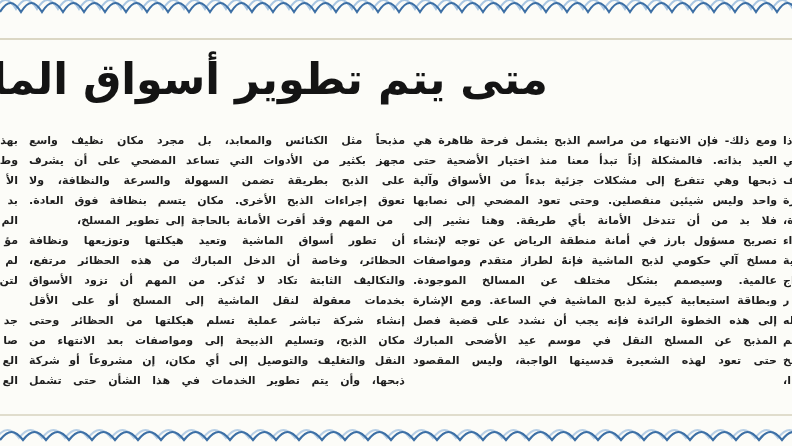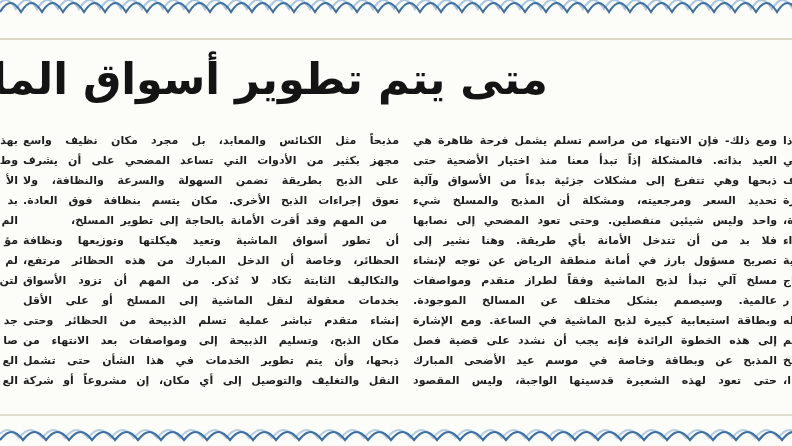--- a/index.html
+++ b/index.html
@@ -39,21 +39,21 @@
   .col .line{
     height:20px;
     line-height:20px;
     overflow:hidden;
     text-align:justify;
     text-align-last:justify;
     -moz-text-align-last:justify;
     box-sizing:border-box;
   }
   .col-main-right{left:413px;width:364px;}
-  .col-main-left{left:23px;width:376px;}
+  .col-main-left{left:29px;width:376px;}
   
   .col-main-left .line:nth-child(5){padding-right:12px;margin-left:48px;}
   .col-cut-right{left:783px;width:60px;}
   .col-cut-right .line{text-align:left;text-align-last:left;}
   .col-cut-left{left:-42px;width:60px;}
   .col-cut-left .line{text-align:right;text-align-last:right;}
 </style>
 </head>
 <body>
 
@@ -78,49 +78,48 @@
       <div class="line">ية</div>
       <div class="line">اج</div>
       <div class="line">ر</div>
       <div class="line">له</div>
       <div class="line">لم</div>
       <div class="line">يخ</div>
       <div class="line">ا،</div>
     </div>
 
   <div class="col col-main-right">
-      <div class="line">ومع ذلك- فإن الانتهاء من مراسم تسلم يشمل فرحة ظاهرة هي</div>
+      <div class="line">ومع ذلك- فإن الانتهاء من مراسم الذبح يشمل فرحة ظاهرة هي</div>
       <div class="line">العيد بذاته. فالمشكلة إذاً تبدأ معنا منذ اختيار الأضحية حتى</div>
       <div class="line">ذبحها وهي تتفرع إلى مشكلات جزئية بدءاً من الأسواق وآلية</div>
-      <div class="line">تحديد السعر ومرجعيته، ومشكلة أن المذبح والمسلخ شيء</div>
       <div class="line">واحد وليس شيئين منفصلين. وحتى تعود المضحي إلى نصابها</div>
       <div class="line">فلا بد من أن تتدخل الأمانة بأي طريقة. وهنا نشير إلى</div>
       <div class="line">تصريح مسؤول بارز في أمانة منطقة الرياض عن توجه لإنشاء</div>
-      <div class="line">مسلخ آلي تبدأ لذبح الماشية وفقاً لطراز متقدم ومواصفات</div>
+      <div class="line">مسلخ آلي حكومي لذبح الماشية فإنهً لطراز متقدم ومواصفات</div>
       <div class="line">عالمية. وسيصمم بشكل مختلف عن المسالخ الموجودة.</div>
       <div class="line">وبطاقة استيعابية كبيرة لذبح الماشية في الساعة. ومع الإشارة</div>
       <div class="line">إلى هذه الخطوة الرائدة فإنه يجب أن نشدد على قضية فصل</div>
-      <div class="line">المذبح عن وبطاقة وخاصة في موسم عيد الأضحى المبارك</div>
+      <div class="line">المذبح عن المسلخ النقل في موسم عيد الأضحى المبارك</div>
       <div class="line">حتى تعود لهذه الشعيرة قدسيتها الواجبة، وليس المقصود</div>
     </div>
 
   <div class="col col-main-left">
       <div class="line">مذبحاً مثل الكنائس والمعابد، بل مجرد مكان نظيف واسع</div>
       <div class="line">مجهز بكثير من الأدوات التي تساعد المضحي على أن يشرف</div>
       <div class="line">على الذبح بطريقة تضمن السهولة والسرعة والنظافة، ولا</div>
       <div class="line">تعوق إجراءات الذبح الأخرى. مكان يتسم بنظافة فوق العادة.</div>
       <div class="line">من المهم وقد أقرت الأمانة بالحاجة إلى تطوير المسلخ،</div>
       <div class="line">أن تطور أسواق الماشية وتعيد هيكلتها وتوزيعها ونظافة</div>
       <div class="line">الحظائر، وخاصة أن الدخل المبارك من هذه الحظائر مرتفع،</div>
       <div class="line">والتكاليف الثابتة تكاد لا تُذكر. من المهم أن تزود الأسواق</div>
       <div class="line">بخدمات معقولة لنقل الماشية إلى المسلخ أو على الأقل</div>
-      <div class="line">إنشاء متقدم تباشر عملية تسلم الذبيحة من الحظائر وحتى</div>
+      <div class="line">إنشاء شركة تباشر عملية تسلم هيكلتها من الحظائر وحتى</div>
       <div class="line">مكان الذبح، وتسليم الذبيحة إلى ومواصفات بعد الانتهاء من</div>
+      <div class="line">النقل والتغليف والتوصيل إلى أي مكان، إن مشروعاً أو شركة</div>
       <div class="line">ذبحها، وأن يتم تطوير الخدمات في هذا الشأن حتى تشمل</div>
-      <div class="line">النقل والتغليف والتوصيل إلى أي مكان، إن مشروعاً أو شركة</div>
     </div>
 
   <div class="col col-cut-left">
       <div class="line">بهذ</div>
       <div class="line">وط</div>
       <div class="line">الأ</div>
       <div class="line">بد</div>
       <div class="line">الم</div>
       <div class="line">مؤ</div>
       <div class="line">لم</div>

